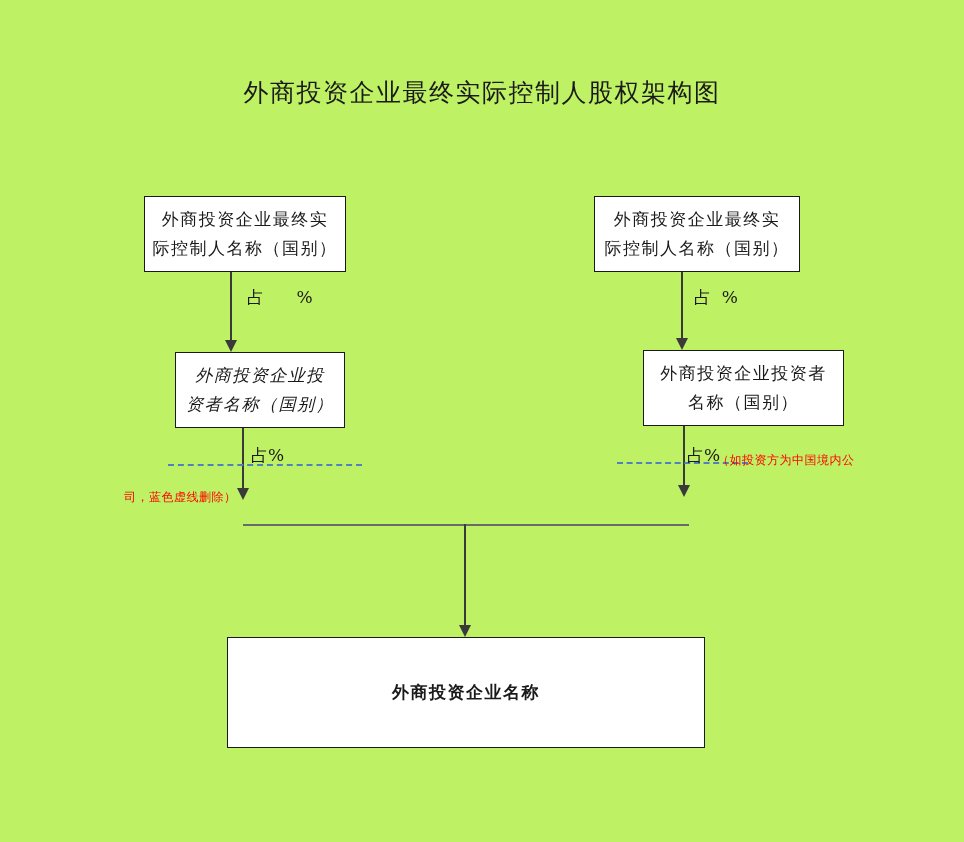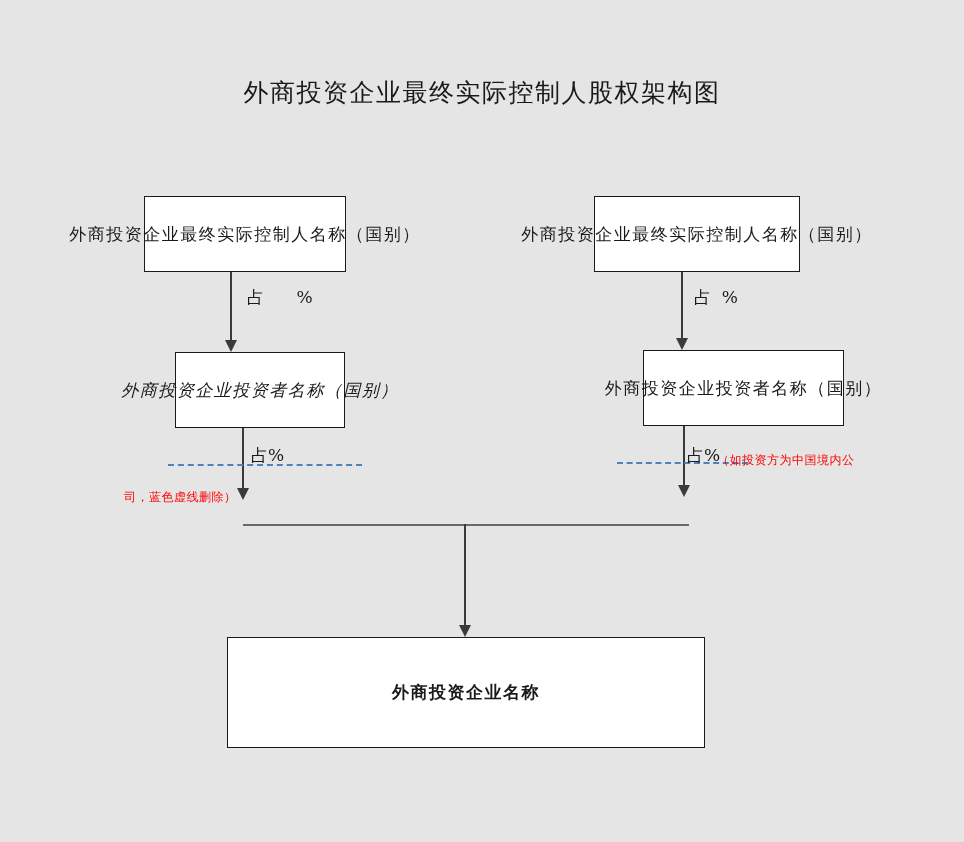--- a/index.html
+++ b/index.html
@@ -8,41 +8,41 @@
     --dashed: #4f81bd;
     --annotation: #ff0000;
     --box_border: #1a1a1a;
     --text: #1a1a1a;
   }
   html, body { margin: 0; padding: 0; background: #ffffff; }
   .canvas {
     position: relative;
     width: 964px;
     height: 842px;
-    background: #e5e5e5;
+    background: #bef264;
     overflow: hidden;
     font-family: "DejaVu Serif", "Liberation Serif", serif;
     color: var(--text);
   }
   .title {
     position: absolute;
     left: 0; top: 76px; width: 964px;
     text-align: center;
     font-size: 25px;
     letter-spacing: 1.5px;
     font-weight: 500;
     white-space: pre;
   }
   .box {
     position: absolute;
     border: 1.6px solid var(--box_border);
     background: #ffffff;
     box-sizing: border-box;
     display: flex;
-    flex-direction: row;
+    flex-direction: column;
     align-items: center;
     justify-content: center;
     font-size: 17px;
     letter-spacing: 1.5px;
     line-height: 29px;
     text-align: center;
     white-space: pre;
   }
   .box-top-left   { left: 144px; top: 196px; width: 202px; height: 76px; }
   .box-top-right  { left: 594px; top: 196px; width: 206px; height: 76px; }

